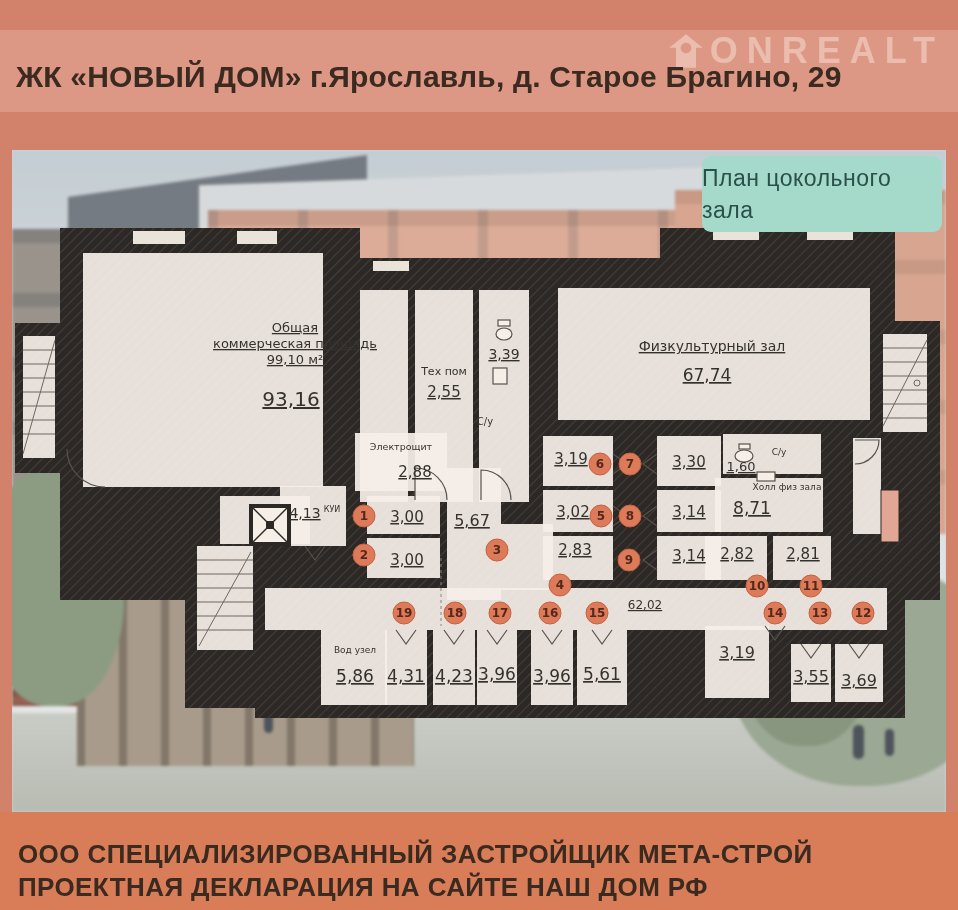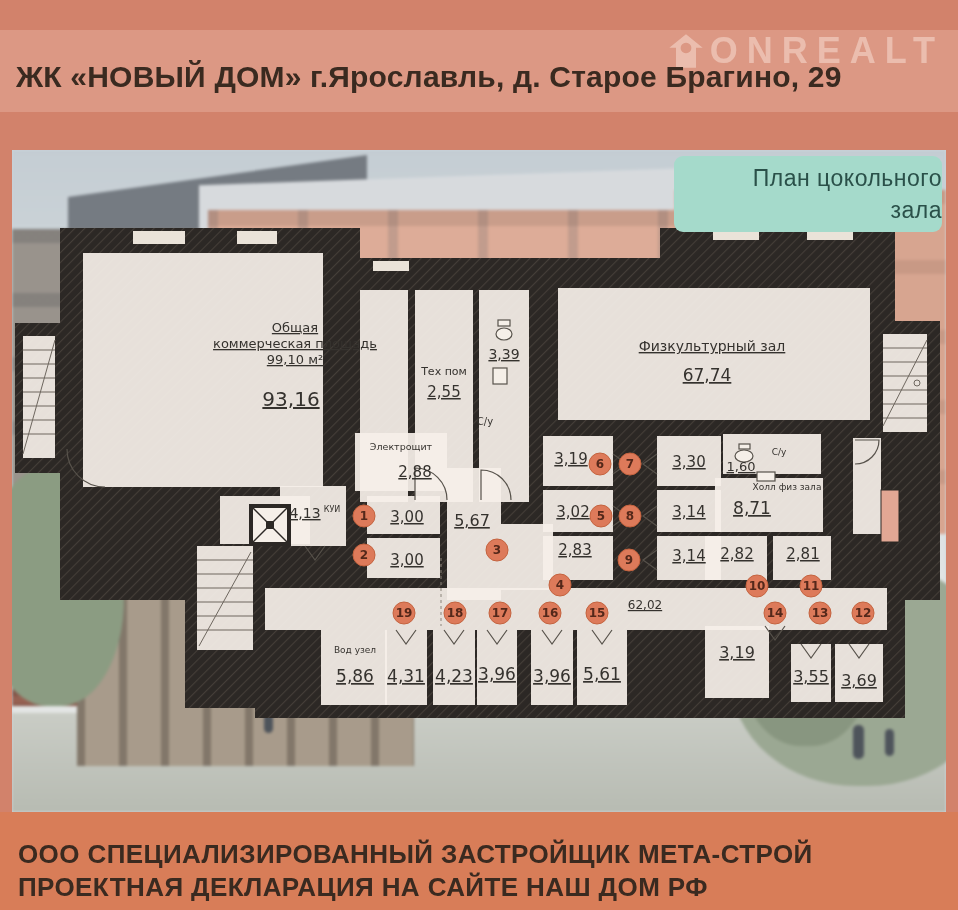--- a/index.html
+++ b/index.html
@@ -40,23 +40,23 @@
   .canopy{left:5%;bottom:28%;width:42%;height:7%;background:#c9bda9;}
   .tree-r1{right:-5%;bottom:4%;width:28%;height:34%;background:#9aa892;border-radius:48%;}
   .tree-r2{right:8%;bottom:10%;width:14%;height:26%;background:#87967e;border-radius:46%;}
   .tree-l{left:-3%;bottom:16%;width:15%;height:36%;background:#8a9c80;border-radius:45%;}
   .person{background:#4e545c;border-radius:5px;}
   .p1{left:90%;bottom:8%;width:11px;height:34px;}
   .p2{left:93.5%;bottom:8.5%;width:9px;height:27px;}
   .p3{left:27%;bottom:12%;width:9px;height:30px;}
   .p4{left:22%;bottom:25%;width:7px;height:20px;}
   
-  .badge{position:absolute;top:156px;right:16px;z-index:6;width:268px;height:76px;
+  .badge{position:absolute;top:156px;right:16px;z-index:6;width:240px;height:76px;
     background:#a5dacb;border-radius:9px;display:flex;flex-direction:column;
-    align-items:flex-end;justify-content:center;color:#2a5049;}
+    align-items:flex-start;justify-content:center;color:#2a5049;}
   .badge div{font-size:23px;line-height:32px;font-weight:500;letter-spacing:.5px;}
   
   .plan{position:absolute;left:15px;top:228px;z-index:3;}
   .wall{fill:url(#hatch);}
   .room{fill:#f5efe8;fill-opacity:.93;}
   .gap{fill:#eae3d9;}
   .pink{fill:#e2a794;stroke:#2c2825;stroke-width:1;}
   text{font-family:"DejaVu Sans",sans-serif;fill:#35322e;text-anchor:middle;}
   .num{text-decoration:underline;}
   .thin{stroke:#57524b;stroke-width:1.2;fill:none;}

